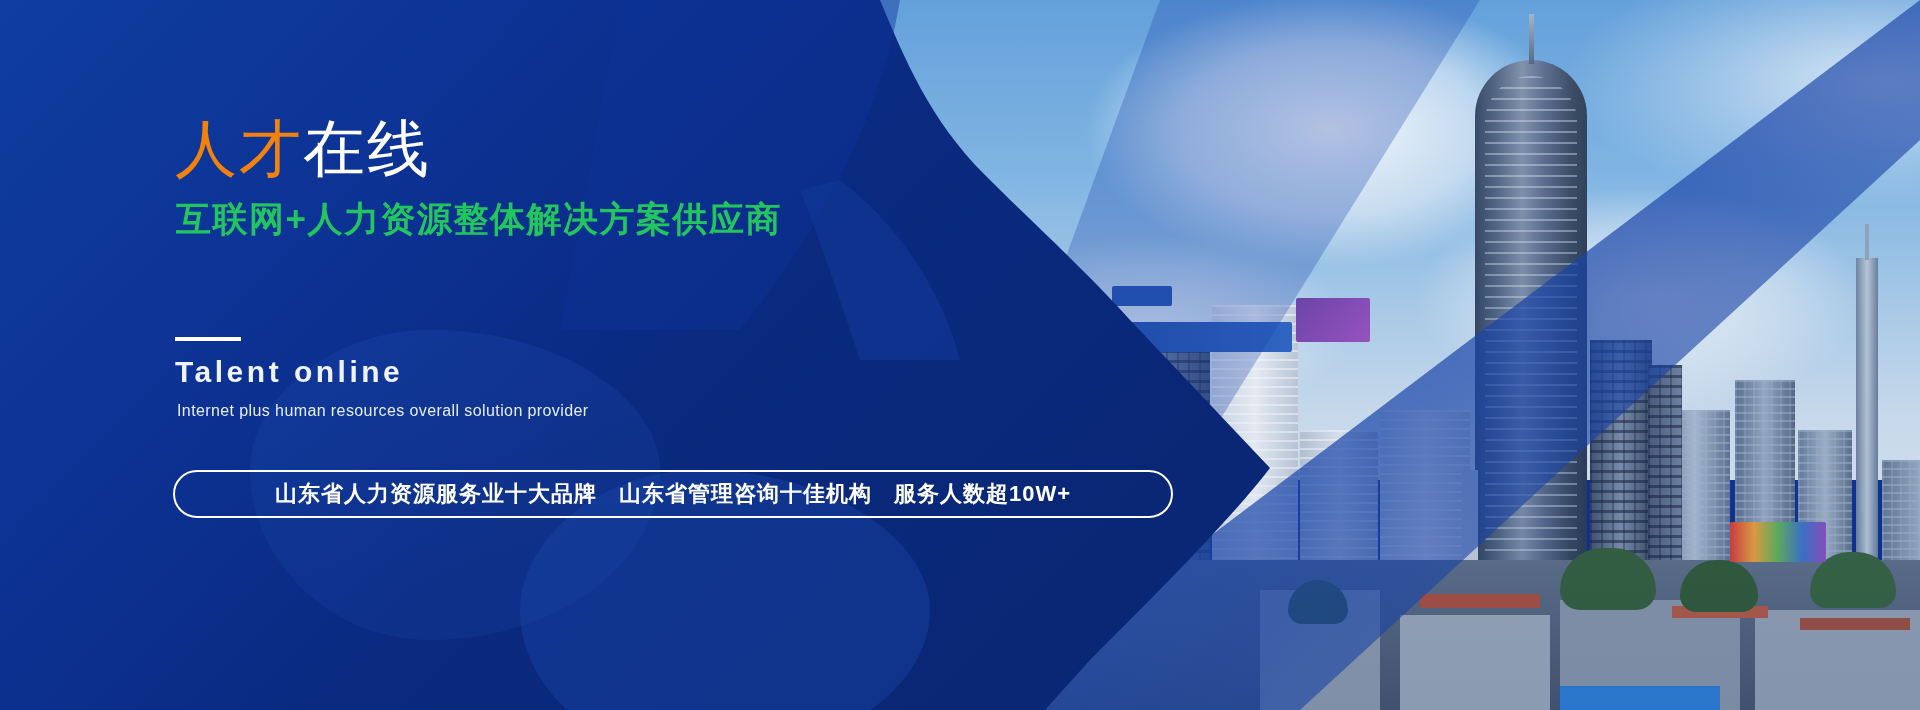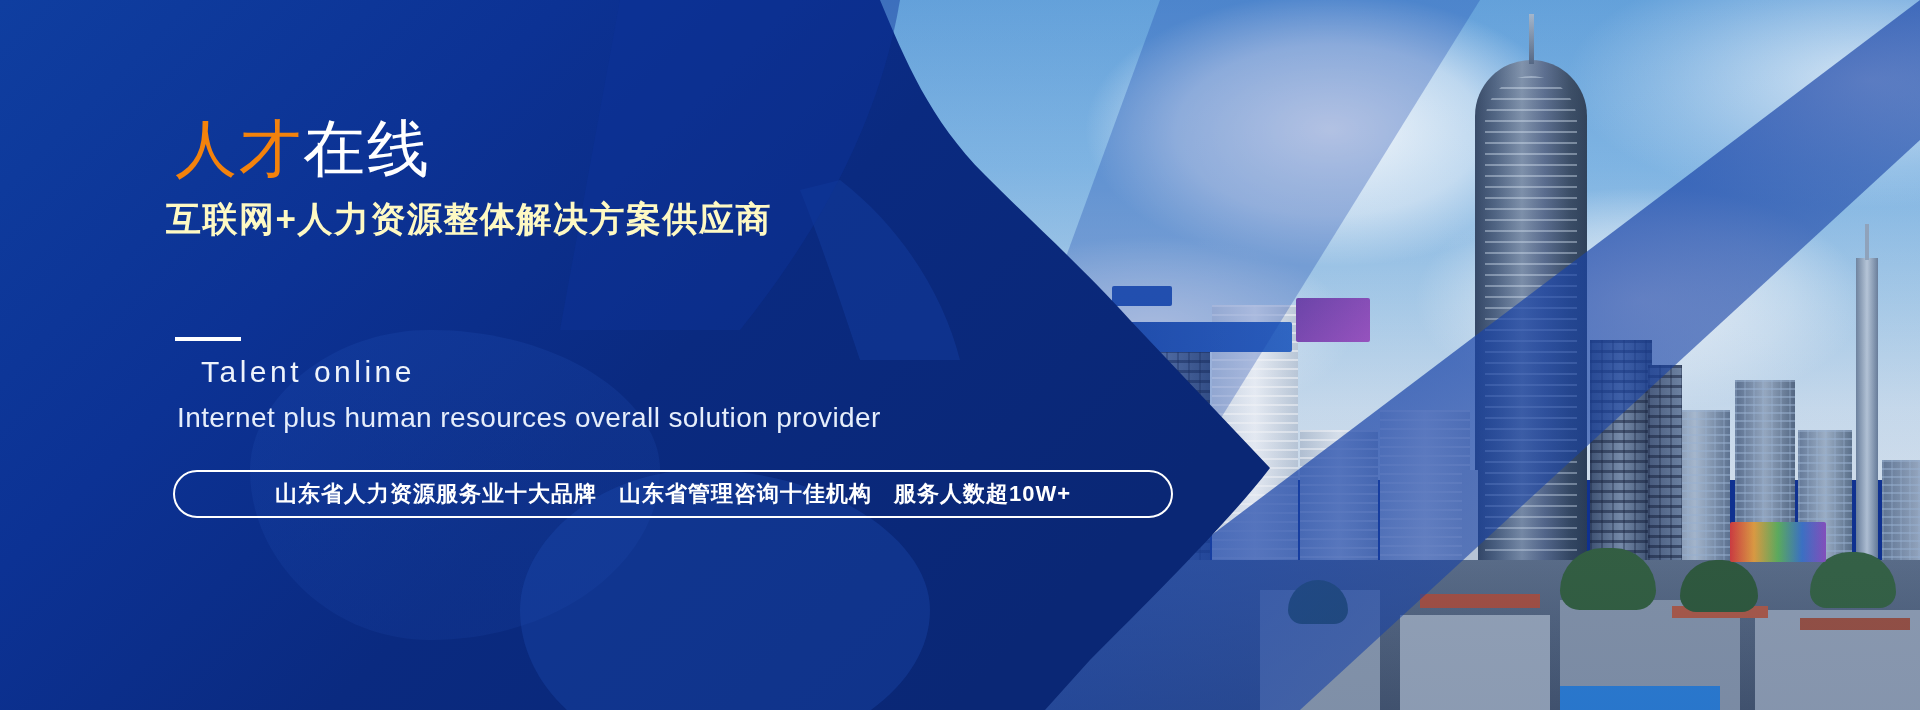--- a/index.html
+++ b/index.html
@@ -70,29 +70,29 @@
   #overlay svg { position:absolute; inset:0; display:block; }
 
   
   #content { position:absolute; left:0; top:0; width:1100px; height:710px; }
 
   #title { position:absolute; left:175px; top:118px; font-size:62px; font-weight:normal;
            letter-spacing:2px; line-height:1; white-space:nowrap; }
   #title .a { color:#f3820c; }
   #title .b { color:#ffffff; }
 
-  #subtitle { position:absolute; left:166px; top:196px; font-size:35px; font-weight:bold;
-              color:#fef9c3; letter-spacing:1.5px; white-space:nowrap; }
+  #subtitle { position:absolute; left:176px; top:196px; font-size:35px; font-weight:bold;
+              color:#22c55e; letter-spacing:1.5px; white-space:nowrap; }
 
   #rule { position:absolute; left:175px; top:337px; width:66px; height:4px; background:#ffffff; }
 
   #en-main { position:absolute; left:175px; top:355px; font-size:30px; color:#eef3fb;
-             letter-spacing:3.5px; white-space:nowrap; font-weight:400;margin-left:26px; }
-
-  #en-sub { position:absolute; left:177px; top:402px; font-size:28px; color:#e6eefb;
+             letter-spacing:3.5px; white-space:nowrap; font-weight:700; }
+
+  #en-sub { position:absolute; left:177px; top:402px; font-size:16px; color:#e6eefb;
             letter-spacing:.4px; white-space:nowrap; font-weight:400; }
 
   #pill {
     position:absolute; left:173px; top:470px; width:1000px; height:48px;
     border:2px solid #ffffff; border-radius:28px;
     display:flex; align-items:center; justify-content:center;
   }
   #pill .pt { font-size:22px; color:#ffffff; font-weight:bold; letter-spacing:1px; white-space:nowrap; }
 
   .sep { display:inline-block; width:22px; }

